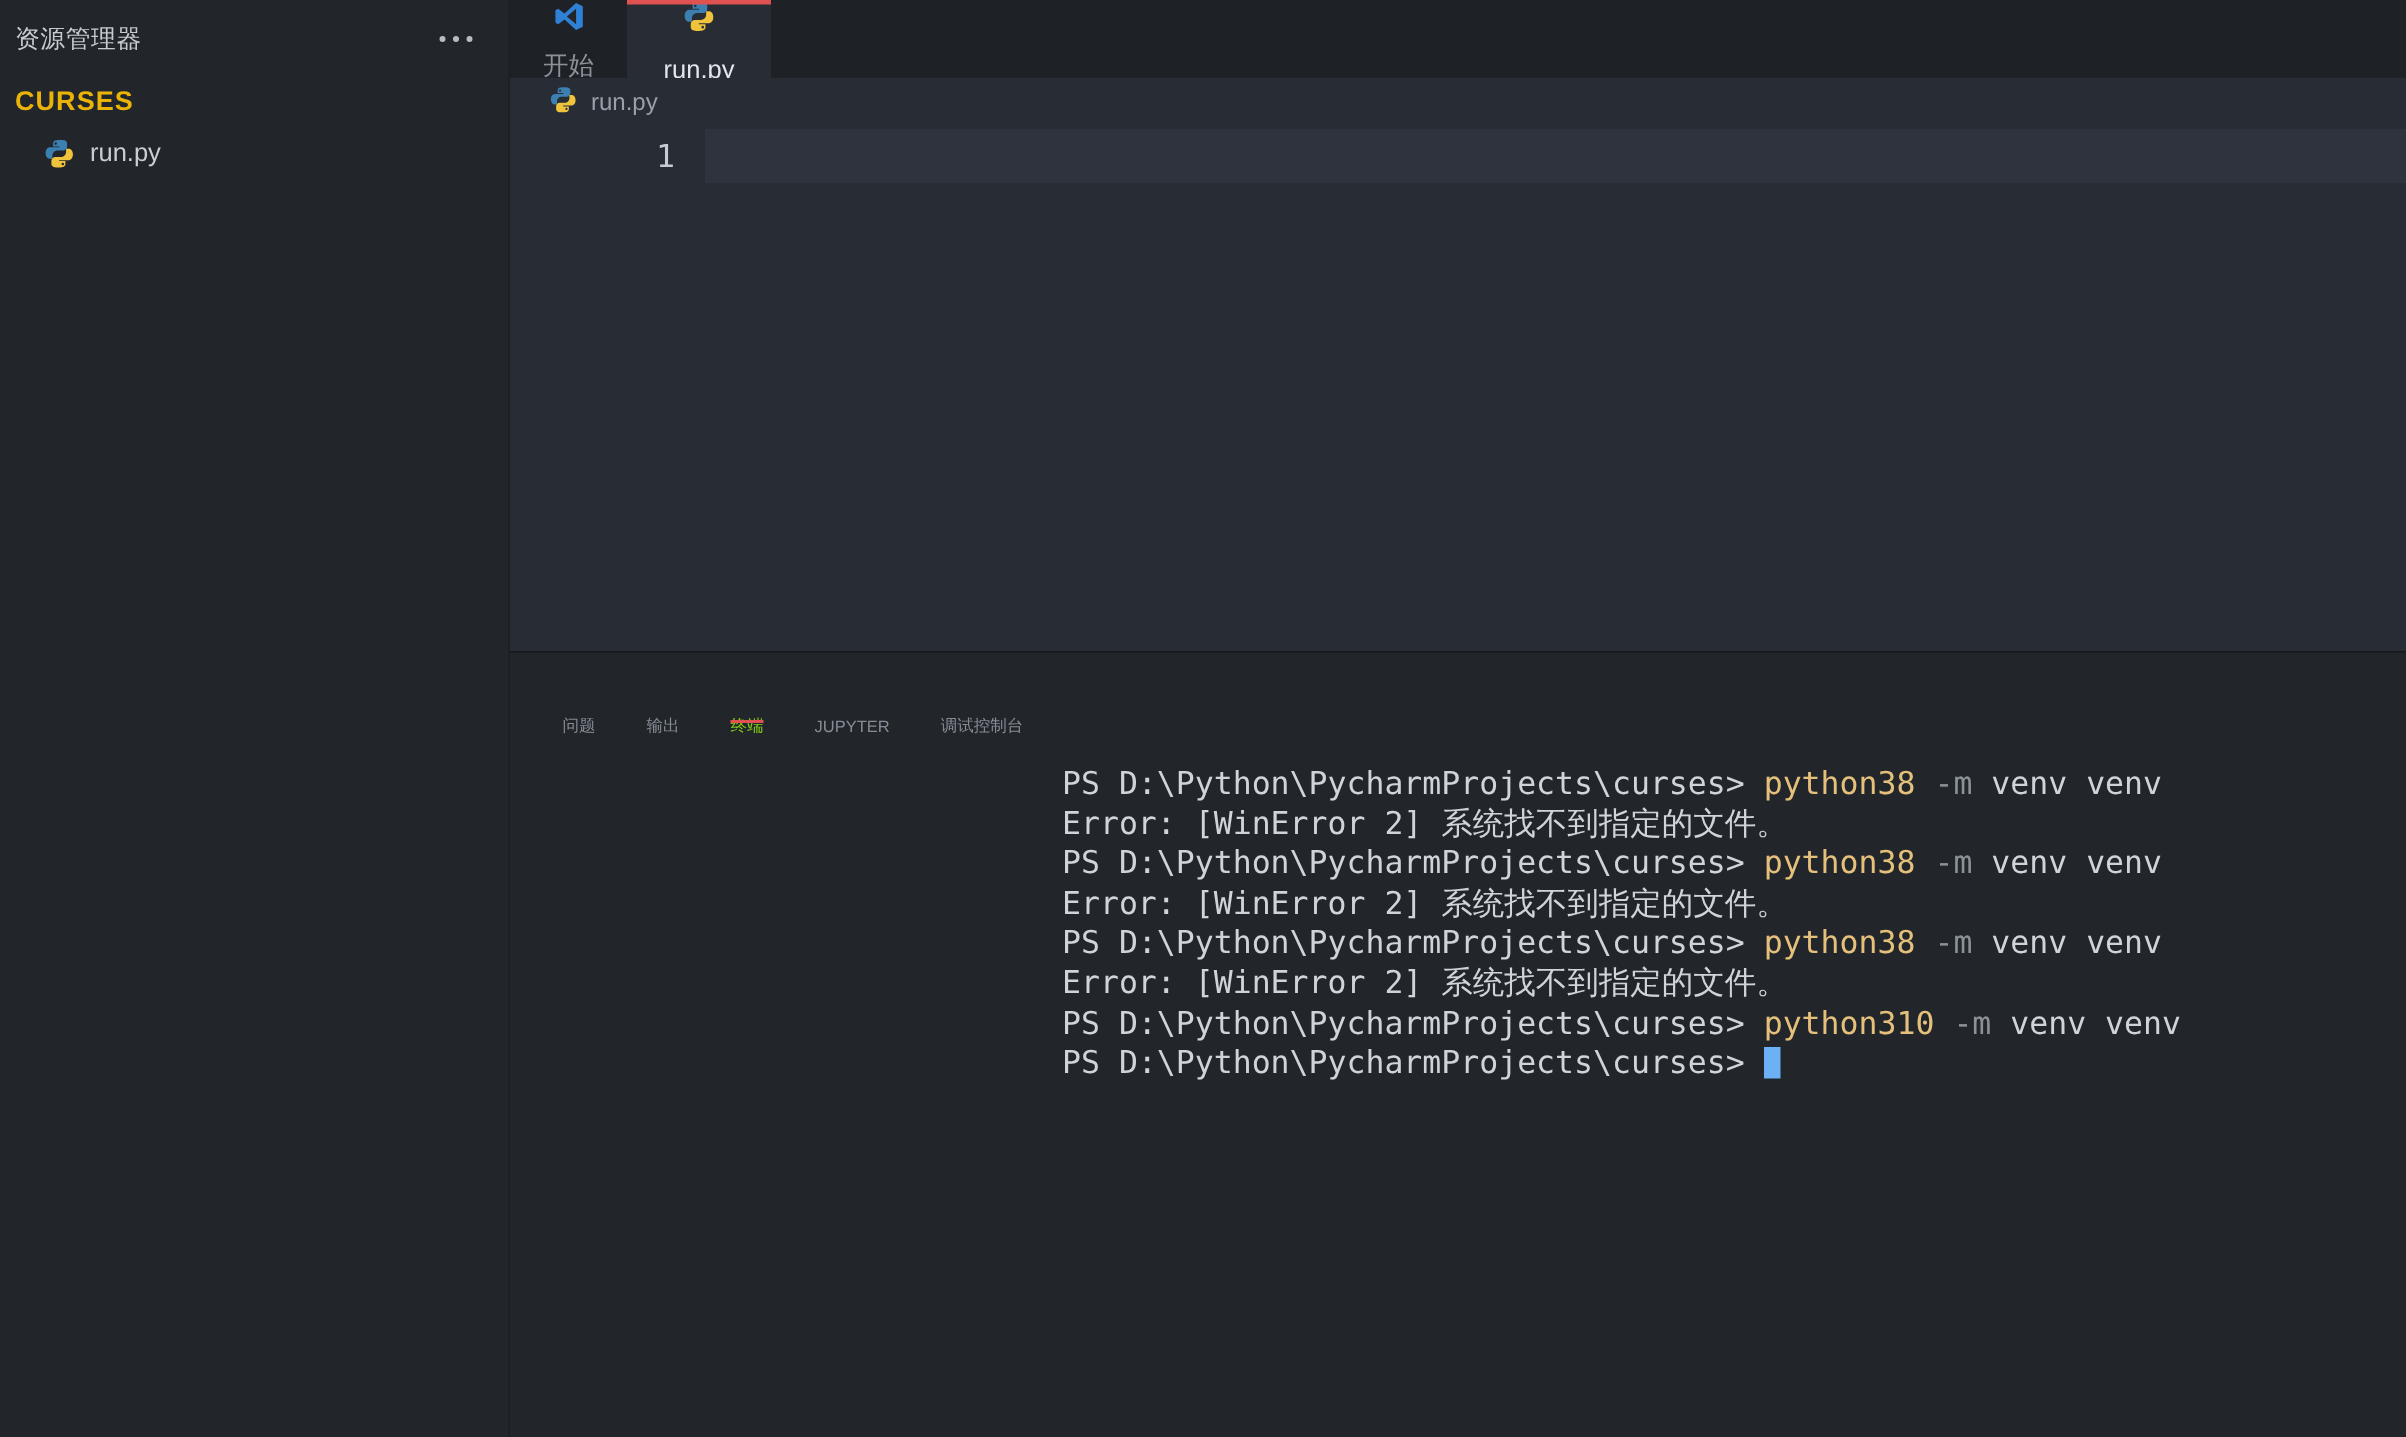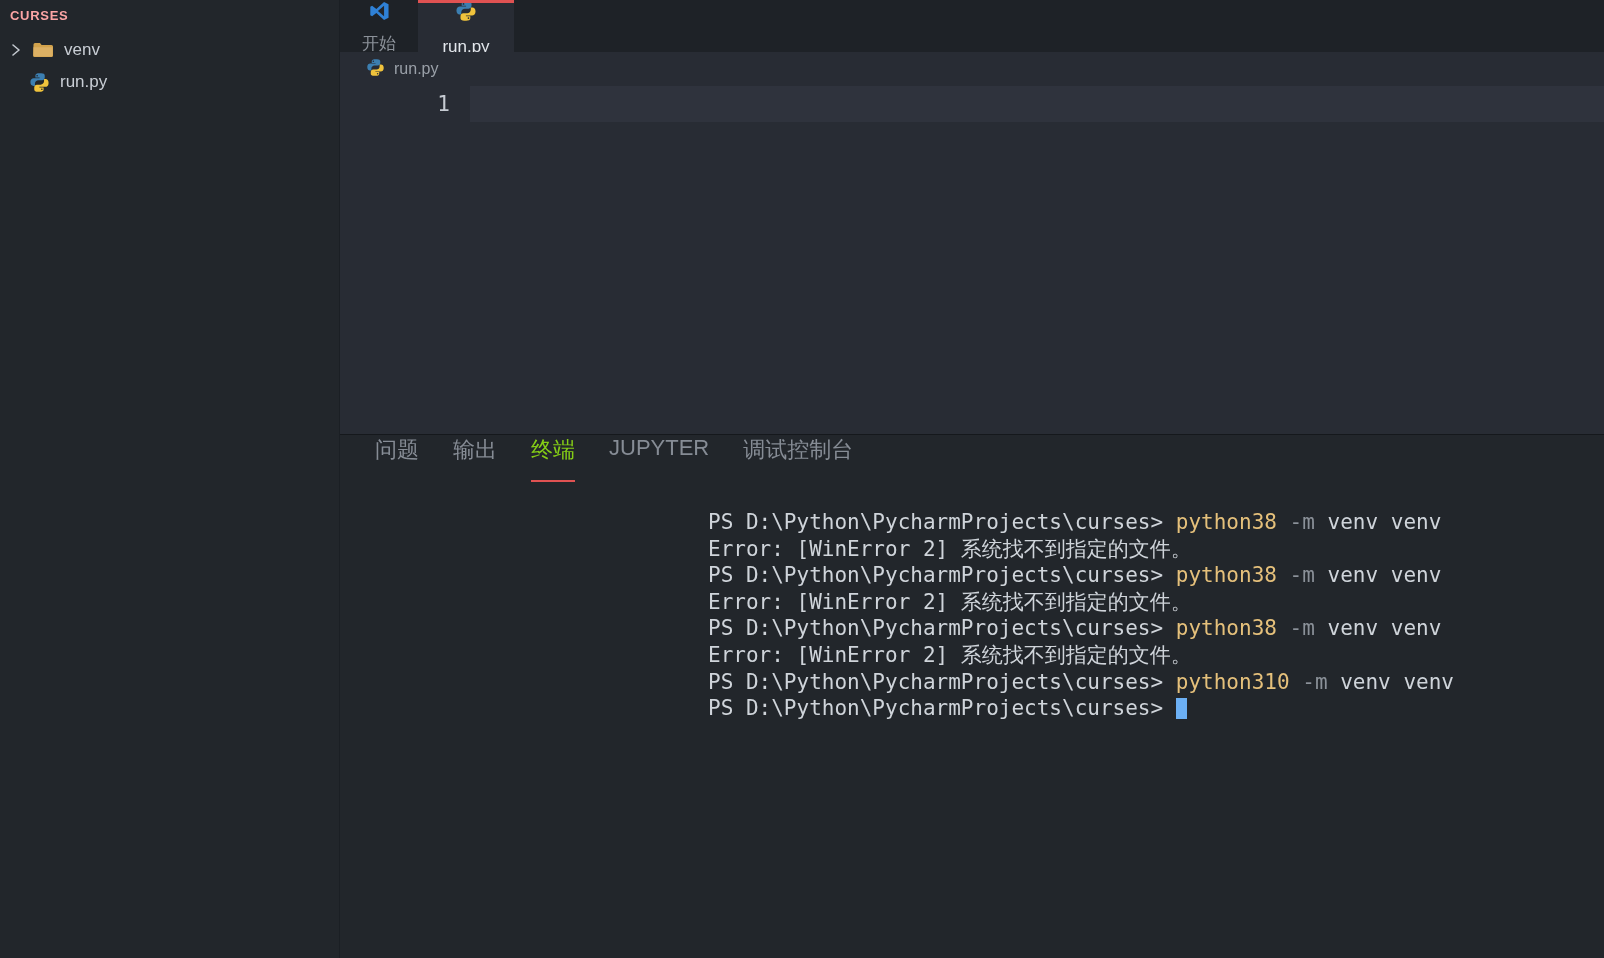--- a/index.html
+++ b/index.html
@@ -28,21 +28,21 @@
   .sidebar-title {
     font-size: 16.5px; color: #c8ccd2; letter-spacing: .4px;
   }
   .more-actions { display: flex; gap: 5px; align-items: center; cursor: pointer; padding: 6px; }
   .more-actions i {
     display: block; width: 4px; height: 4px; border-radius: 50%;
     background: #b6bcc4;
   }
   .section-head {
     height: 30px; display: flex; align-items: center; padding-left: 10px;
-    font-size: 13px; font-weight: bold; color: #fca5a5; letter-spacing: .7px;
+    font-size: 18px; font-weight: bold; color: #eab308; letter-spacing: .7px;
   }
   .tree { padding-top: 4px; }
   .tree-row {
     height: 32px; display: flex; align-items: center; padding-left: 4px;
     cursor: pointer; font-size: 17px; color: #c9ced5;
   }
   .twisty {
     width: 24px; flex: 0 0 24px; display: flex; align-items: center; justify-content: center;
     color: #c3c8cf;
   }
@@ -107,22 +107,22 @@
   
   .panel {
     flex: 0 0 524px; height: 524px; background: #22262b;
     border-top: 1px solid #15181c; display: flex; flex-direction: column;
   }
   .panel-tabs {
     height: 56px; flex: 0 0 56px; display: flex; align-items: center;
     padding-left: 18px; gap: 0;
   }
   .panel-tab {
-    position: relative; height: 56px; display: flex; align-items: flex-start;
-    padding: 0 17px; font-size: 22px; color: #868c95; cursor: pointer;
+    position: relative; height: 56px; display: flex; align-items: flex-end;
+    padding: 0 17px; font-size: 11px; color: #868c95; cursor: pointer;
     white-space: nowrap;
   }
   .panel-tab.active { color: #84cc16; }
   .panel-tab.active::after {
     content: ""; position: absolute; left: 17px; right: 17px; bottom: 9px;
     height: 2px; background: #e05252;
   }
   .terminal {
     flex: 1 1 auto; padding: 18px 0 0 368px; overflow: hidden;
     font-family: "DejaVu Sans Mono", monospace; font-size: 21px;
@@ -136,39 +136,33 @@
     display: inline-block; width: 11px; height: 21px; background: #6cb0f5;
     vertical-align: -4px;
   }
 </style>
 </head>
 <body>
 
 <div class="app">
 
   <div class="sidebar">
+    <div class="sidebar-header">
+      <div class="sidebar-title">资源管理器</div>
+      <div class="more-actions">
+        <i></i>
+        <i></i>
+        <i></i>
+      </div>
+    </div>
 
     <div class="section-head">CURSES</div>
 
     <div class="tree">
 
-      <div class="tree-row">
-        <span class="twisty">
-          <svg width="12" height="14" viewBox="0 0 12 14" fill="none">
-            <path d="M3 2 L9 7 L3 12" stroke="#c3c8cf" stroke-width="1.6" stroke-linecap="round" stroke-linejoin="round"></path>
-          </svg>
-        </span>
-        <span class="ficon">
-          <svg width="20" height="16" viewBox="0 0 20 16">
-            <path d="M0.5 2.5 a1.5 1.5 0 0 1 1.5-1.5 h5 l1.6 2 h9.9 a1.5 1.5 0 0 1 1.5 1.5 v9 a1.5 1.5 0 0 1 -1.5 1.5 h-16.9 a1.5 1.5 0 0 1 -1.5 -1.5 z" fill="#d2a24c"></path>
-            <path d="M0.5 5.2 h19 v8 a1.3 1.3 0 0 1 -1.3 1.3 h-16.4 a1.3 1.3 0 0 1 -1.3 -1.3 z" fill="#dcb064"></path>
-          </svg>
-        </span>
-        <span class="tname">venv</span>
-      </div>
 
       <div class="tree-row indent-file">
         <span class="ficon">
           <svg width="21" height="21" viewBox="0 0 24 24">
             <path d="M11.9 1.5c-2.6 0-4.6.5-4.6 2.6v2.3h4.8v.7H5.4c-2 0-3.8 1.3-3.8 4.4 0 3 1.5 4.4 3.5 4.4h1.7v-2.6c0-2.1 1.8-3.8 3.9-3.8h4.2c1.8 0 3.1-1.4 3.1-3.1V4.1c0-1.7-1.5-2.6-4.1-2.6zM9.3 3.3a.95.95 0 110 1.9.95.95 0 010-1.9z" fill="#3c7fb1"></path>
             <path d="M12.1 22.5c2.6 0 4.6-.5 4.6-2.6v-2.3h-4.8v-.7h6.7c2 0 3.8-1.3 3.8-4.4 0-3-1.5-4.4-3.5-4.4h-1.7v2.6c0 2.1-1.8 3.8-3.9 3.8H9.1c-1.8 0-3.1 1.4-3.1 3.1v2.3c0 1.7 1.5 2.6 4.1 2.6zm2.6-1.8a.95.95 0 110-1.9.95.95 0 010 1.9z" fill="#f0c33c"></path>
           </svg>
         </span>
         <span class="tname">run.py</span>
       </div>

